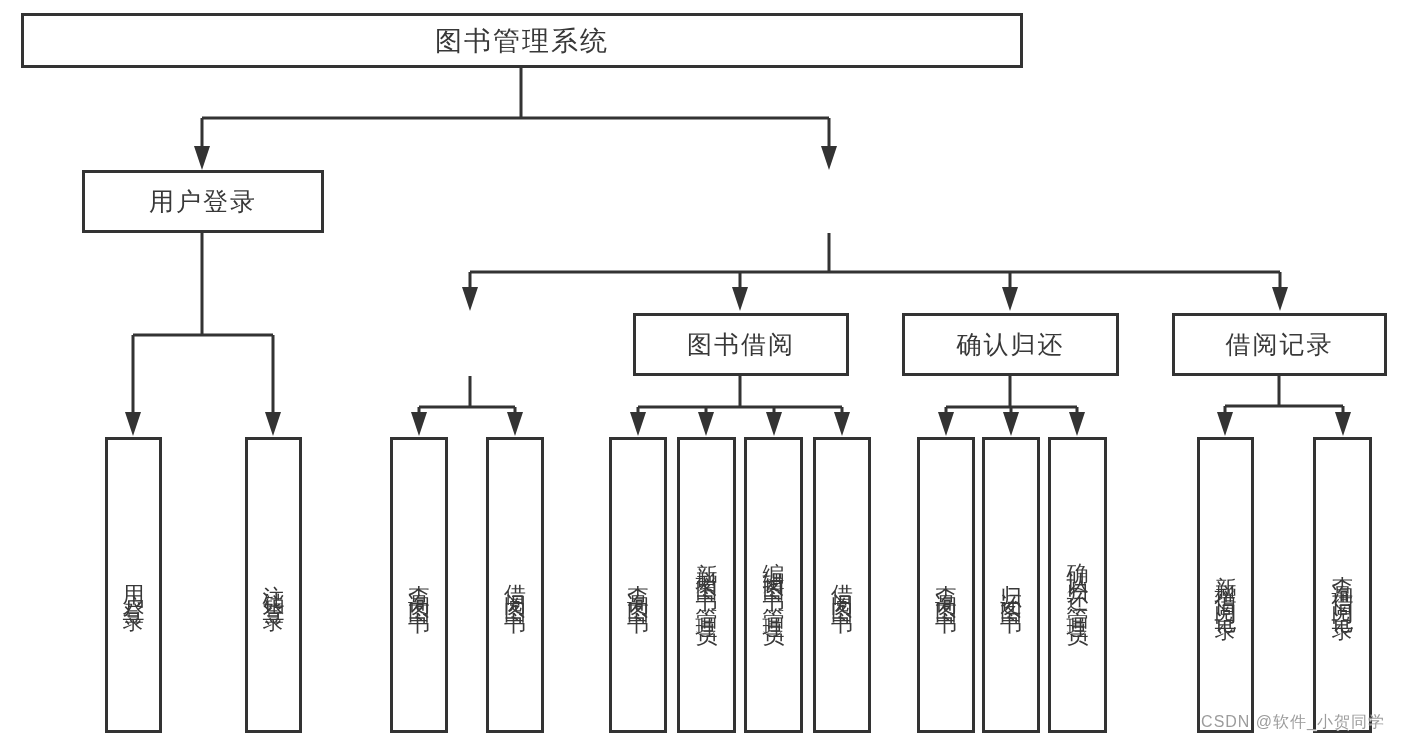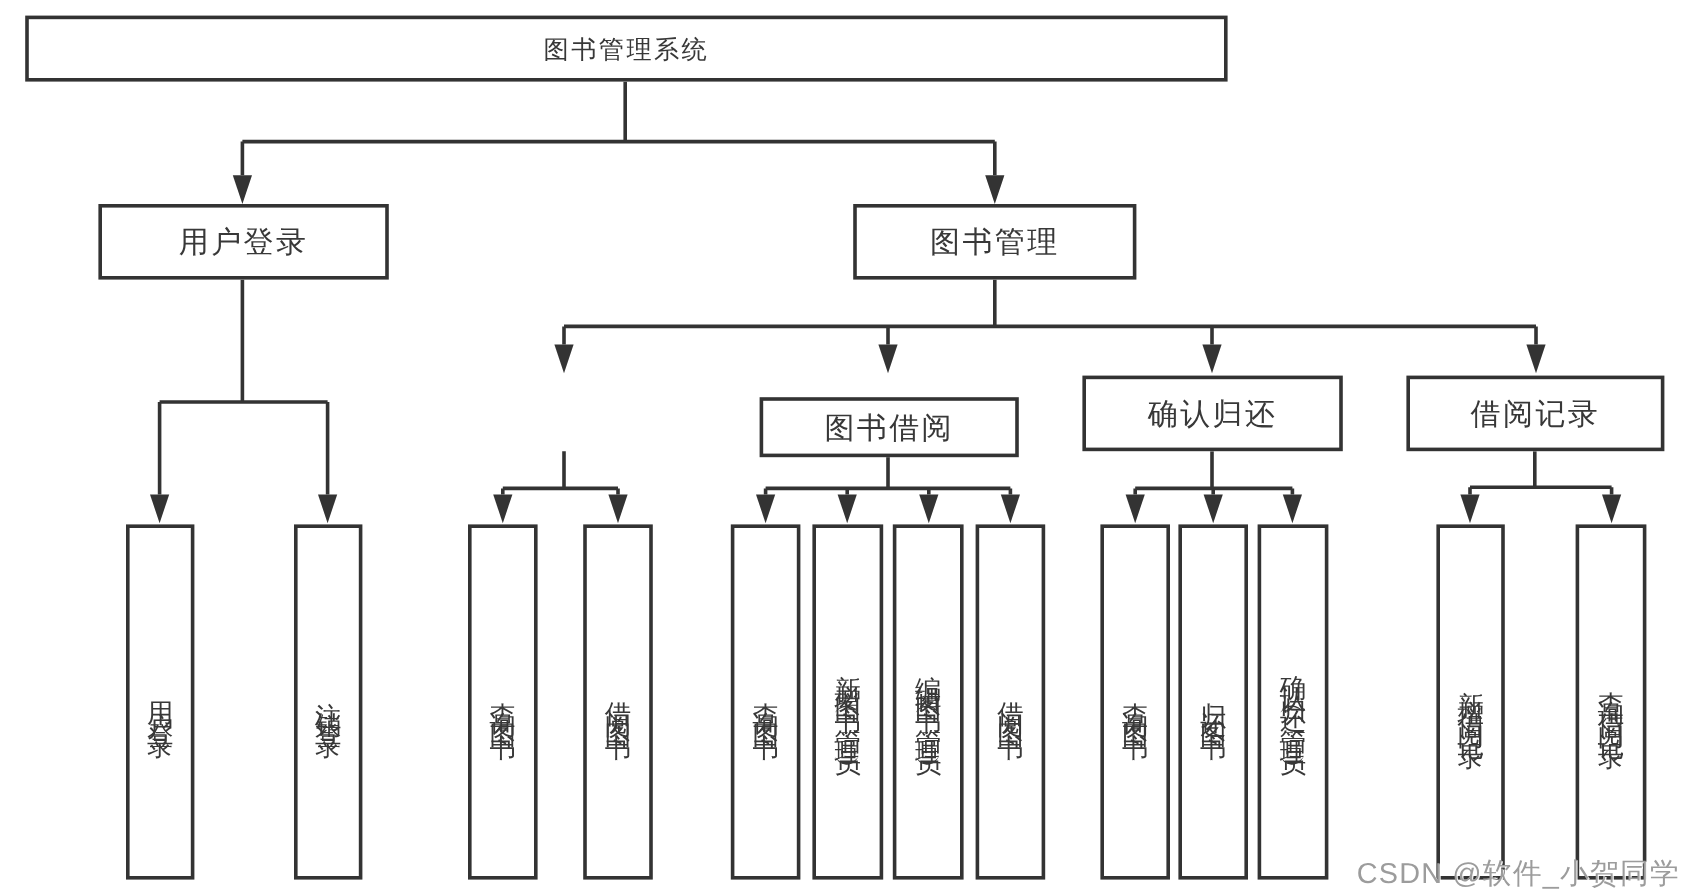--- a/index.html
+++ b/index.html
@@ -43,36 +43,36 @@
     display:flex;
     align-items:center;
     justify-content:center;
     z-index:2;
     color:var(--text);
   }
   .node.h span{
     letter-spacing:2px;
     white-space:nowrap;
   }
-  .node.root span{font-size:21px;}
+  .node.root span{font-size:27px;}
   .node.lvl span{font-size:25px;}
   .node.v span{
     writing-mode:vertical-rl;
     text-orientation:mixed;
     font-size:22px;
     letter-spacing:9px;
     line-height:1;
     white-space:nowrap;
   }
   .watermark{
     position:absolute;
     top:712px;
-    right:5px;
+    right:20px;
     z-index:3;
-    font-size:24px;
+    font-size:16px;
     letter-spacing:1px;
     color:var(--watermark);
     text-shadow:1px 1px 0 rgba(255,255,255,0.9);
     white-space:nowrap;
   }
 </style>
 </head>
 <body>
 
 <div class="canvas">
@@ -113,25 +113,22 @@
     <polygon points="1335,412 1351,412 1343,436"></polygon>
   </svg>
 
   <div class="node h root" style="left:21px;top:13px;width:1002px;height:55px">
     <span>图书管理系统</span>
   </div>
 
   <div class="node h lvl" style="left:82px;top:170px;width:242px;height:63px">
     <span>用户登录</span>
   </div>
-  <div class="node h lvl" style="left:711px;top:170px;width:236px;height:63px">
-    <span>图书管理</span>
-  </div>
 
-  <div class="node h lvl" style="left:633px;top:331px;width:216px;height:50px">
+  <div class="node h lvl" style="left:633px;top:313px;width:216px;height:63px">
     <span>图书借阅</span>
   </div>
   <div class="node h lvl" style="left:902px;top:313px;width:217px;height:63px">
     <span>确认归还</span>
   </div>
   <div class="node h lvl" style="left:1172px;top:313px;width:215px;height:63px">
     <span>借阅记录</span>
   </div>
 
   <div class="node v" style="left:105px;top:437px;width:57px;height:296px">

